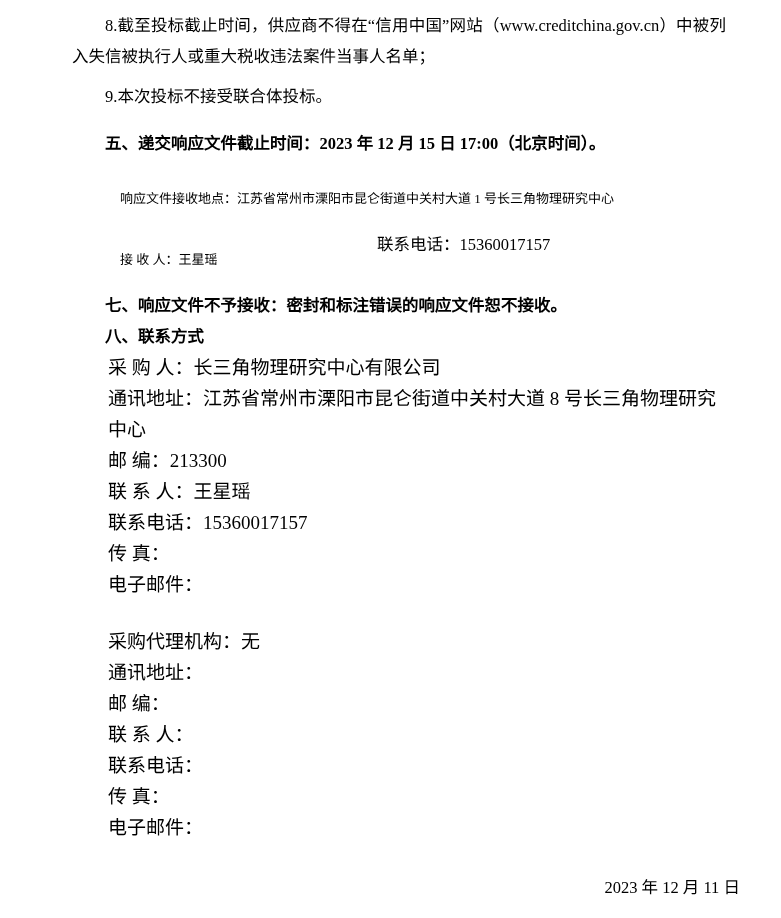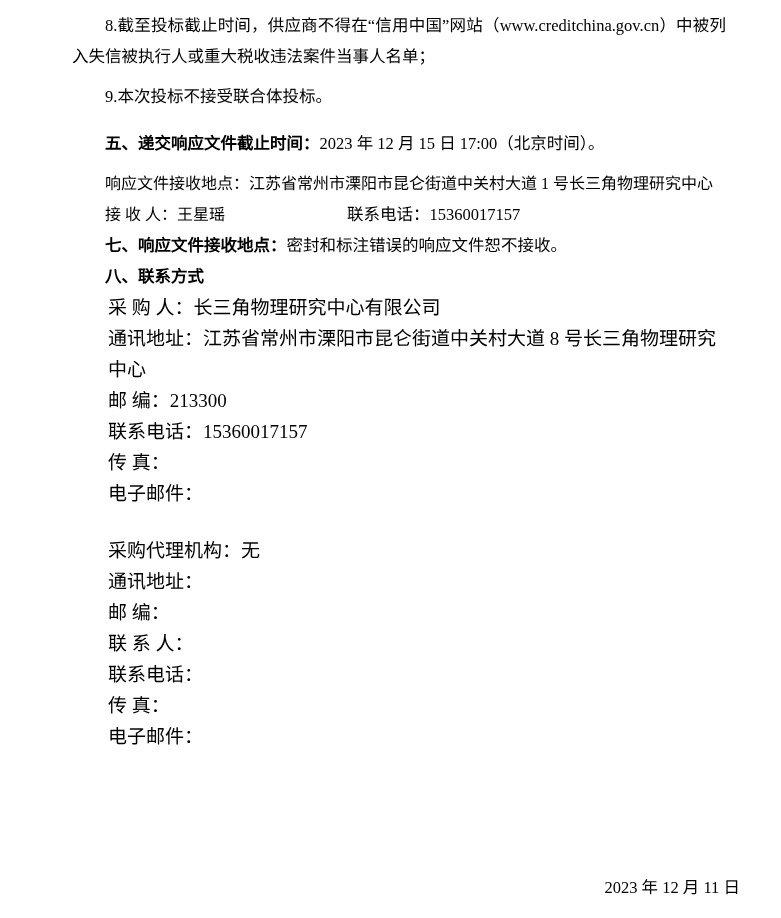--- a/index.html
+++ b/index.html
@@ -37,34 +37,34 @@
   .spacer-md { height: 16px; }
   .spacer-lg { height: 26px; }
   .heading {
     font-size: 16.5px;
     line-height: 31px;
     font-weight: bold;
     text-indent: 33px;
     margin: 0;
   }
   .heading .normal {
-    font-weight: normal;
+    font-weight: bold;
     text-align: center;
   }
   
   .list-line {
     font-size: 19px;
     line-height: 31px;
     margin: 0;
     padding-left: 36px;
   }
   .addr-line {
-    font-size: 16px;
+    font-size: 13px;
     line-height: 31px;
-    margin: 0;
+    margin: 15px;
     text-indent: 33px;
   }
   .two-col {
     display: flex;
     gap: 25px;
   }
   .two-col .col-a {
     width: 250px;
   }
   .footer-date {
@@ -94,30 +94,31 @@
   <div class="spacer-sm"></div>
 
 
   <p class="addr-line">响应文件接收地点：江苏省常州市溧阳市昆仑街道中关村大道 1 号长三角物理研究中心</p>
 
   <div class="two-col">
     <div class="col-a addr-line">接  收  人：王星瑶</div>
     <div class="para">联系电话：15360017157</div>
   </div>
 
-  <p class="heading"><span>七、响应文件接收地点：</span><span class="normal">密封和标注错误的响应文件恕不接收。</span></p>
+  <p class="heading"><span>七、响应文件不予接收：</span><span class="normal">密封和标注错误的响应文件恕不接收。</span></p>
 
   <p class="heading">八、联系方式</p>
 
   <p class="list-line"><span class="nowrap">采  购  人：</span><span>长三角物理研究中心有限公司</span></p>
 
   <p class="list-line"><span class="nowrap">通讯地址：</span><span>江苏省常州市溧阳市昆仑街道中关村大道 8 号长三角物理研究中心</span></p>
 
   <p class="list-line"><span class="nowrap">邮      编：</span><span>213300</span></p>
 
+  <p class="list-line"><span class="nowrap">联  系  人：</span><span>王星瑶</span></p>
 
   <p class="list-line"><span class="nowrap">联系电话：</span><span>15360017157</span></p>
 
   <p class="list-line"><span class="nowrap">传      真：</span><span></span></p>
 
   <p class="list-line"><span class="nowrap">电子邮件：</span><span></span></p>
 
   <div class="spacer-lg"></div>
 
   <p class="list-line"><span class="nowrap">采购代理机构：</span><span>无</span></p>

